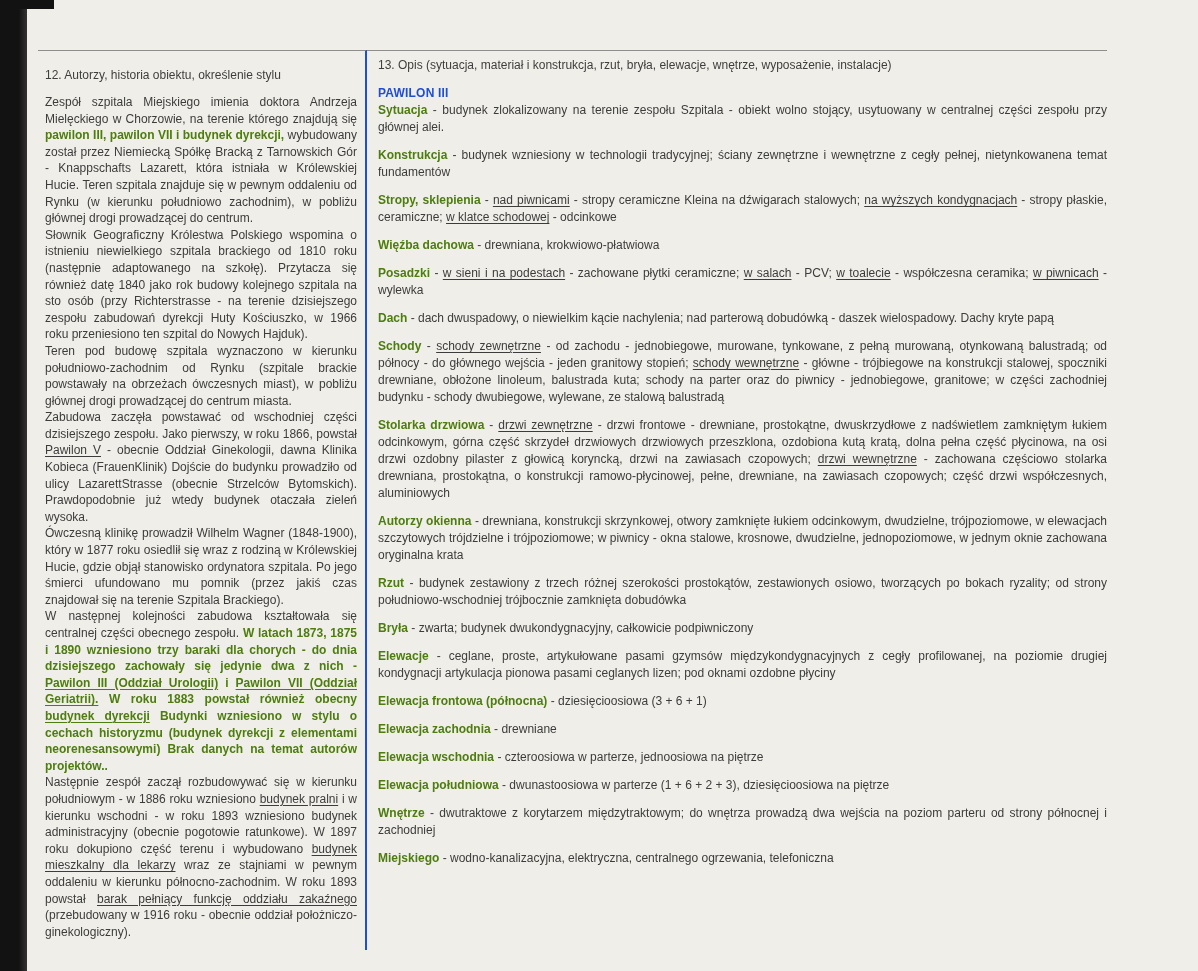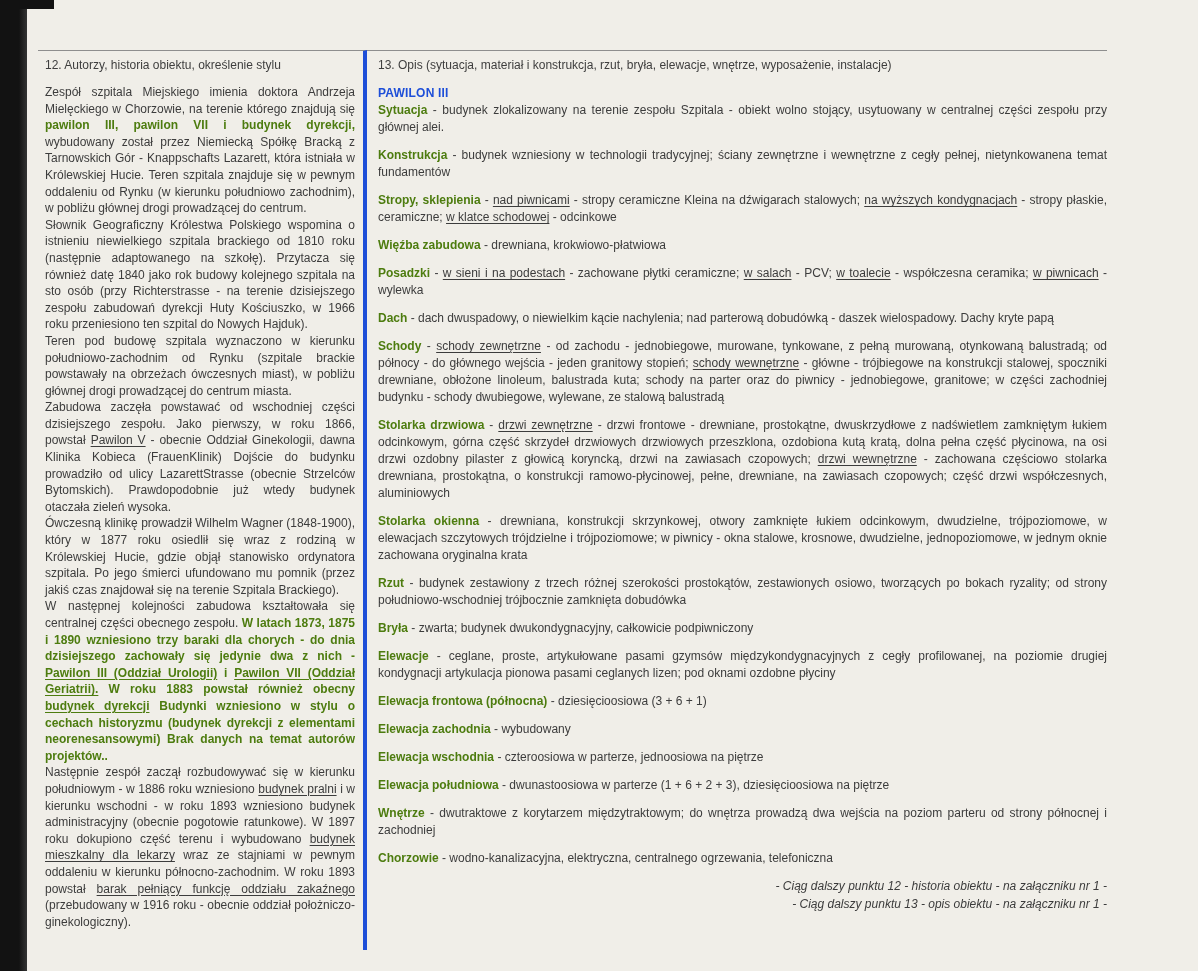--- a/index.html
+++ b/index.html
@@ -12,21 +12,21 @@
   }
   
   .scan-edge {
     position:absolute; left:0; top:0; width:27px; height:100%;
     background:linear-gradient(90deg,#121212 0%, #121212 70%, #333 100%);
   }
   .scan-edge-top { position:absolute; left:0; top:0; width:54px; height:9px; background:#121212; }
 
   .content { position:absolute; left:38px; top:50px; width:1069px; height:900px; display:flex; }
   .col { border-top:1px solid #8e8e8e; }
-  .col-left  { width:329px; border-right:4px solid #1d4ed8; padding:3px 8px 0 7px; }
+  .col-left  { width:329px; border-right:2px solid #1d4ed8; padding:13px 8px 0 7px; }
   .col-right { width:740px; padding:3px 0 0 11px; }
 
   .col-header { font-size:12px; color:#3e3e3e; padding-top:4px; white-space:nowrap; overflow:hidden; }
 
   .col-left  .col-body { margin-top:12px; font-size:12px; line-height:16.6px; text-align:justify; color:#3c3c3c; }
   .col-left  .para { margin:0; }
 
   .col-right .col-body { margin-top:13px; font-size:12px; line-height:17px; text-align:justify; color:#3c3c3c; }
   .col-right .para { margin:0 0 11px 0; }
 
@@ -61,37 +61,33 @@
     </div>
 
     <div class="col col-right">
       <div class="col-header"><span class="ital">13.</span><span> Opis (sytuacja, materiał i konstrukcja, rzut, bryła, elewacje, wnętrze, wyposażenie, instalacje)</span></div>
       <div class="col-body">
         <div class="title">PAWILON III</div>
         <div>
             <p class="para"><span class="bold">Sytuacja</span><span> - budynek zlokalizowany na terenie zespołu Szpitala - obiekt wolno stojący, usytuowany w centralnej części zespołu przy głównej alei.</span></p>
             <p class="para"><span class="bold">Konstrukcja</span><span> - budynek wzniesiony w technologii tradycyjnej; ściany zewnętrzne i wewnętrzne z cegły pełnej, nietynkowanena temat fundamentów</span></p>
             <p class="para"><span class="bold">Stropy, sklepienia</span><span> - </span><span class="und">nad piwnicami</span><span> - stropy ceramiczne Kleina na dźwigarach stalowych; </span><span class="und">na wyższych kondygnacjach</span><span> - stropy płaskie, ceramiczne; </span><span class="und">w klatce schodowej</span><span> - odcinkowe</span></p>
-            <p class="para"><span class="bold">Więźba zabudowa</span><span> - drewniana, krokwiowo-płatwiowa</span></p>
+            <p class="para"><span class="bold">Więźba dachowa</span><span> - drewniana, krokwiowo-płatwiowa</span></p>
             <p class="para"><span class="bold">Posadzki</span><span> - </span><span class="und">w sieni i na podestach</span><span> - zachowane płytki ceramiczne; </span><span class="und">w salach</span><span> - PCV; </span><span class="und">w toalecie</span><span> - współczesna ceramika; </span><span class="und">w piwnicach</span><span> - wylewka</span></p>
             <p class="para"><span class="bold">Dach</span><span> - dach dwuspadowy, o niewielkim kącie nachylenia; nad parterową dobudówką - daszek wielospadowy. Dachy kryte papą</span></p>
             <p class="para"><span class="bold">Schody</span><span> - </span><span class="und">schody zewnętrzne</span><span> - </span><span class="ital">od zachodu</span><span> - jednobiegowe, murowane, tynkowane, z pełną murowaną, otynkowaną balustradą; </span><span class="ital">od północy</span><span> - do głównego wejścia - jeden granitowy stopień; </span><span class="und">schody wewnętrzne</span><span> - </span><span class="ital">główne</span><span> - trójbiegowe na konstrukcji stalowej, spoczniki drewniane, obłożone linoleum, balustrada kuta; </span><span class="ital">schody na parter oraz do piwnicy</span><span> - jednobiegowe, granitowe; </span><span class="ital">w części zachodniej budynku</span><span> - schody dwubiegowe, wylewane, ze stalową balustradą</span></p>
             <p class="para"><span class="bold">Stolarka drzwiowa</span><span> - </span><span class="und">drzwi zewnętrzne</span><span> - </span><span class="ital">drzwi frontowe</span><span> - drewniane, prostokątne, dwuskrzydłowe z nadświetlem zamkniętym łukiem odcinkowym, górna część skrzydeł drzwiowych drzwiowych przeszklona, ozdobiona kutą kratą, dolna pełna część płycinowa, na osi drzwi ozdobny pilaster z głowicą koryncką, drzwi na zawiasach czopowych; </span><span class="und">drzwi wewnętrzne</span><span> - zachowana częściowo stolarka drewniana, prostokątna, o konstrukcji ramowo-płycinowej, pełne, drewniane, na zawiasach czopowych; część drzwi współczesnych, aluminiowych</span></p>
-            <p class="para"><span class="bold">Stolarka okienna</span><span> - drewniana, konstrukcji skrzynkowej, otwory zamknięte łukiem odcinkowym, dwudzielne, trójpoziomowe, w elewacjach szczytowych trójdzielne i trójpoziomowe; w piwnicy - okna stalowe, krosnowe, dwudzielne, jednopoziomowe, w jednym oknie zachowana oryginalna krata</span></p>
+            <p class="para"><span class="bold">Autorzy okienna</span><span> - drewniana, konstrukcji skrzynkowej, otwory zamknięte łukiem odcinkowym, dwudzielne, trójpoziomowe, w elewacjach szczytowych trójdzielne i trójpoziomowe; w piwnicy - okna stalowe, krosnowe, dwudzielne, jednopoziomowe, w jednym oknie zachowana oryginalna krata</span></p>
             <p class="para"><span class="bold">Rzut</span><span> - budynek zestawiony z trzech różnej szerokości prostokątów, zestawionych osiowo, tworzących po bokach ryzality; od strony południowo-wschodniej trójbocznie zamknięta dobudówka</span></p>
             <p class="para"><span class="bold">Bryła</span><span> - zwarta; budynek dwukondygnacyjny, całkowicie podpiwniczony</span></p>
             <p class="para"><span class="bold">Elewacje</span><span> - ceglane, proste, artykułowane pasami gzymsów międzykondygnacyjnych z cegły profilowanej, na poziomie drugiej kondygnacji artykulacja pionowa pasami ceglanych lizen; pod oknami ozdobne płyciny</span></p>
             <p class="para"><span class="bold">Elewacja frontowa (północna)</span><span> - dziesięcioosiowa (3 + 6 + 1)</span></p>
-            <p class="para"><span class="bold">Elewacja zachodnia</span><span> - wybudowany</span></p>
+            <p class="para"><span class="bold">Elewacja zachodnia</span><span> - drewniane</span></p>
             <p class="para"><span class="bold">Elewacja wschodnia</span><span> - czteroosiowa w parterze, jednoosiowa na piętrze</span></p>
             <p class="para"><span class="bold">Elewacja południowa</span><span> - dwunastoosiowa w parterze (1 + 6 + 2 + 3), dziesięcioosiowa na piętrze</span></p>
             <p class="para"><span class="bold">Wnętrze</span><span> - dwutraktowe z korytarzem międzytraktowym; do wnętrza prowadzą dwa wejścia na poziom parteru od strony północnej i zachodniej</span></p>
-            <p class="para"><span class="bold">Chorzowie</span><span> - wodno-kanalizacyjna, elektryczna, centralnego ogrzewania, telefoniczna</span></p>
+            <p class="para"><span class="bold">Miejskiego</span><span> - wodno-kanalizacyjna, elektryczna, centralnego ogrzewania, telefoniczna</span></p>
           </div>
-        <div class="footnotes">
-          <div>-  Ciąg dalszy punktu 12 -  historia obiektu - na załączniku nr 1  -</div>
-          <div>-  Ciąg dalszy punktu 13  -  opis  obiektu  -  na załączniku  nr 1  -</div>
-        </div>
       </div>
     </div>
 
   </div>
 </div>
 
 </body></html>

